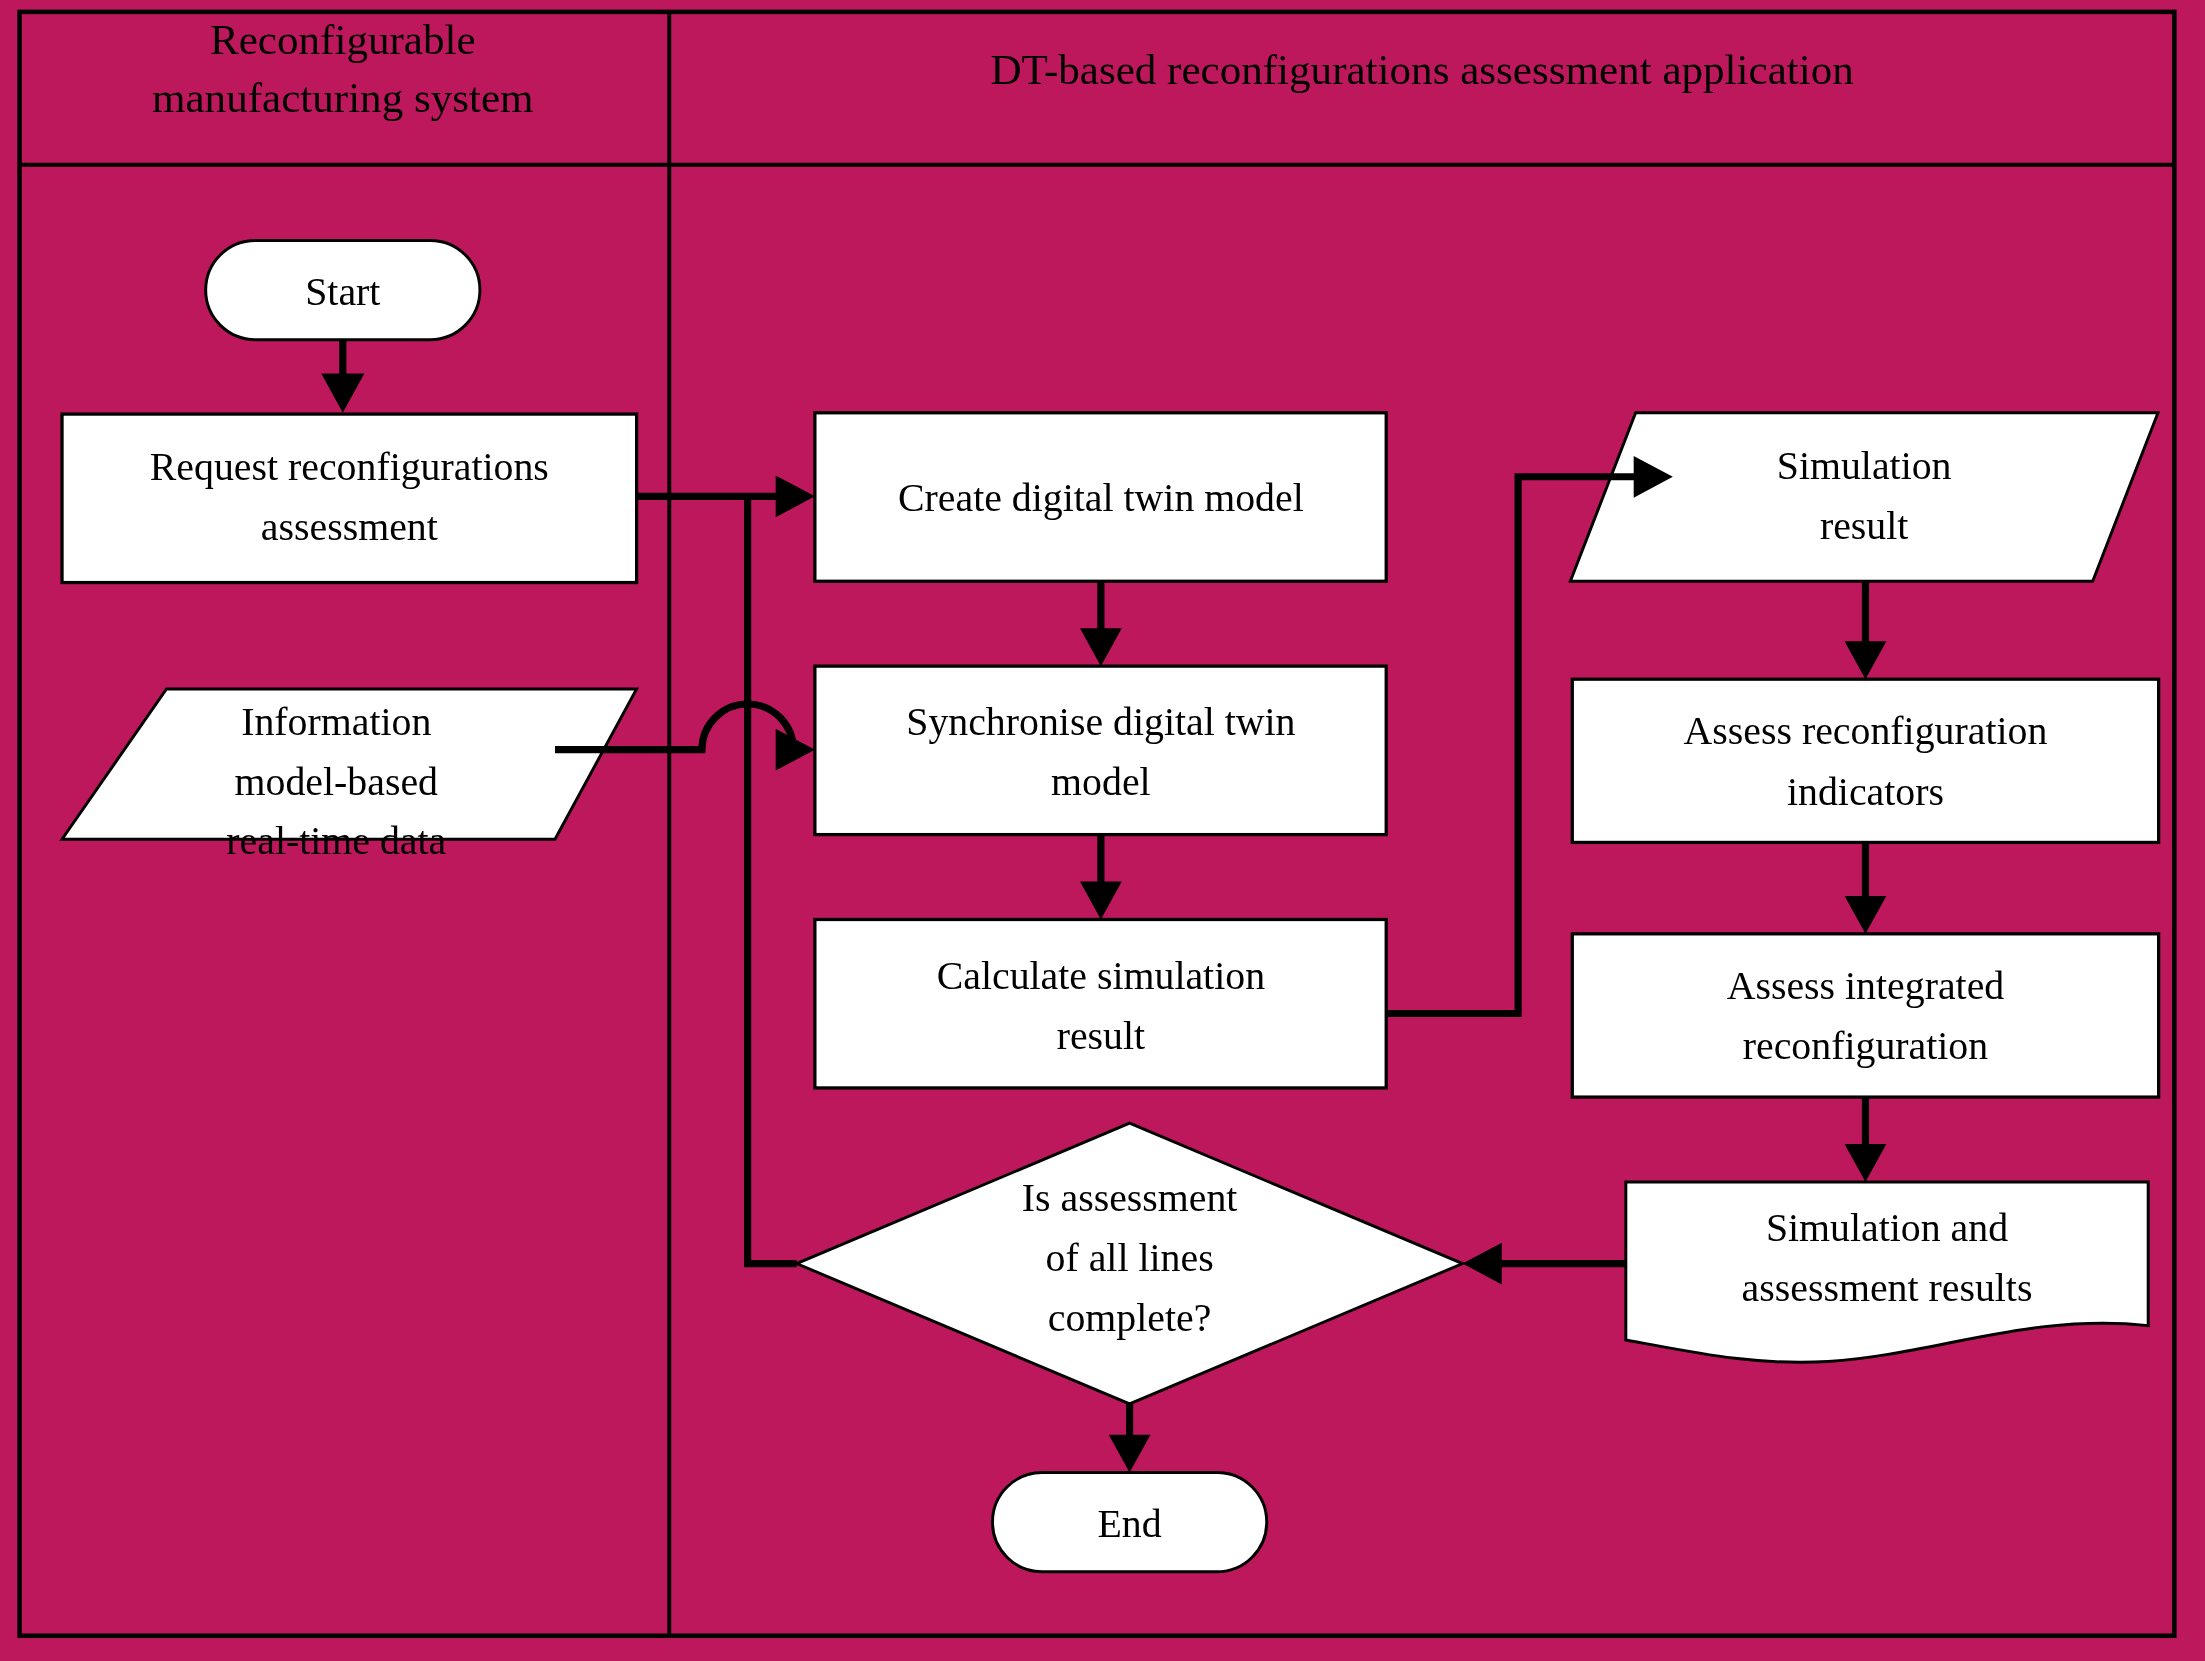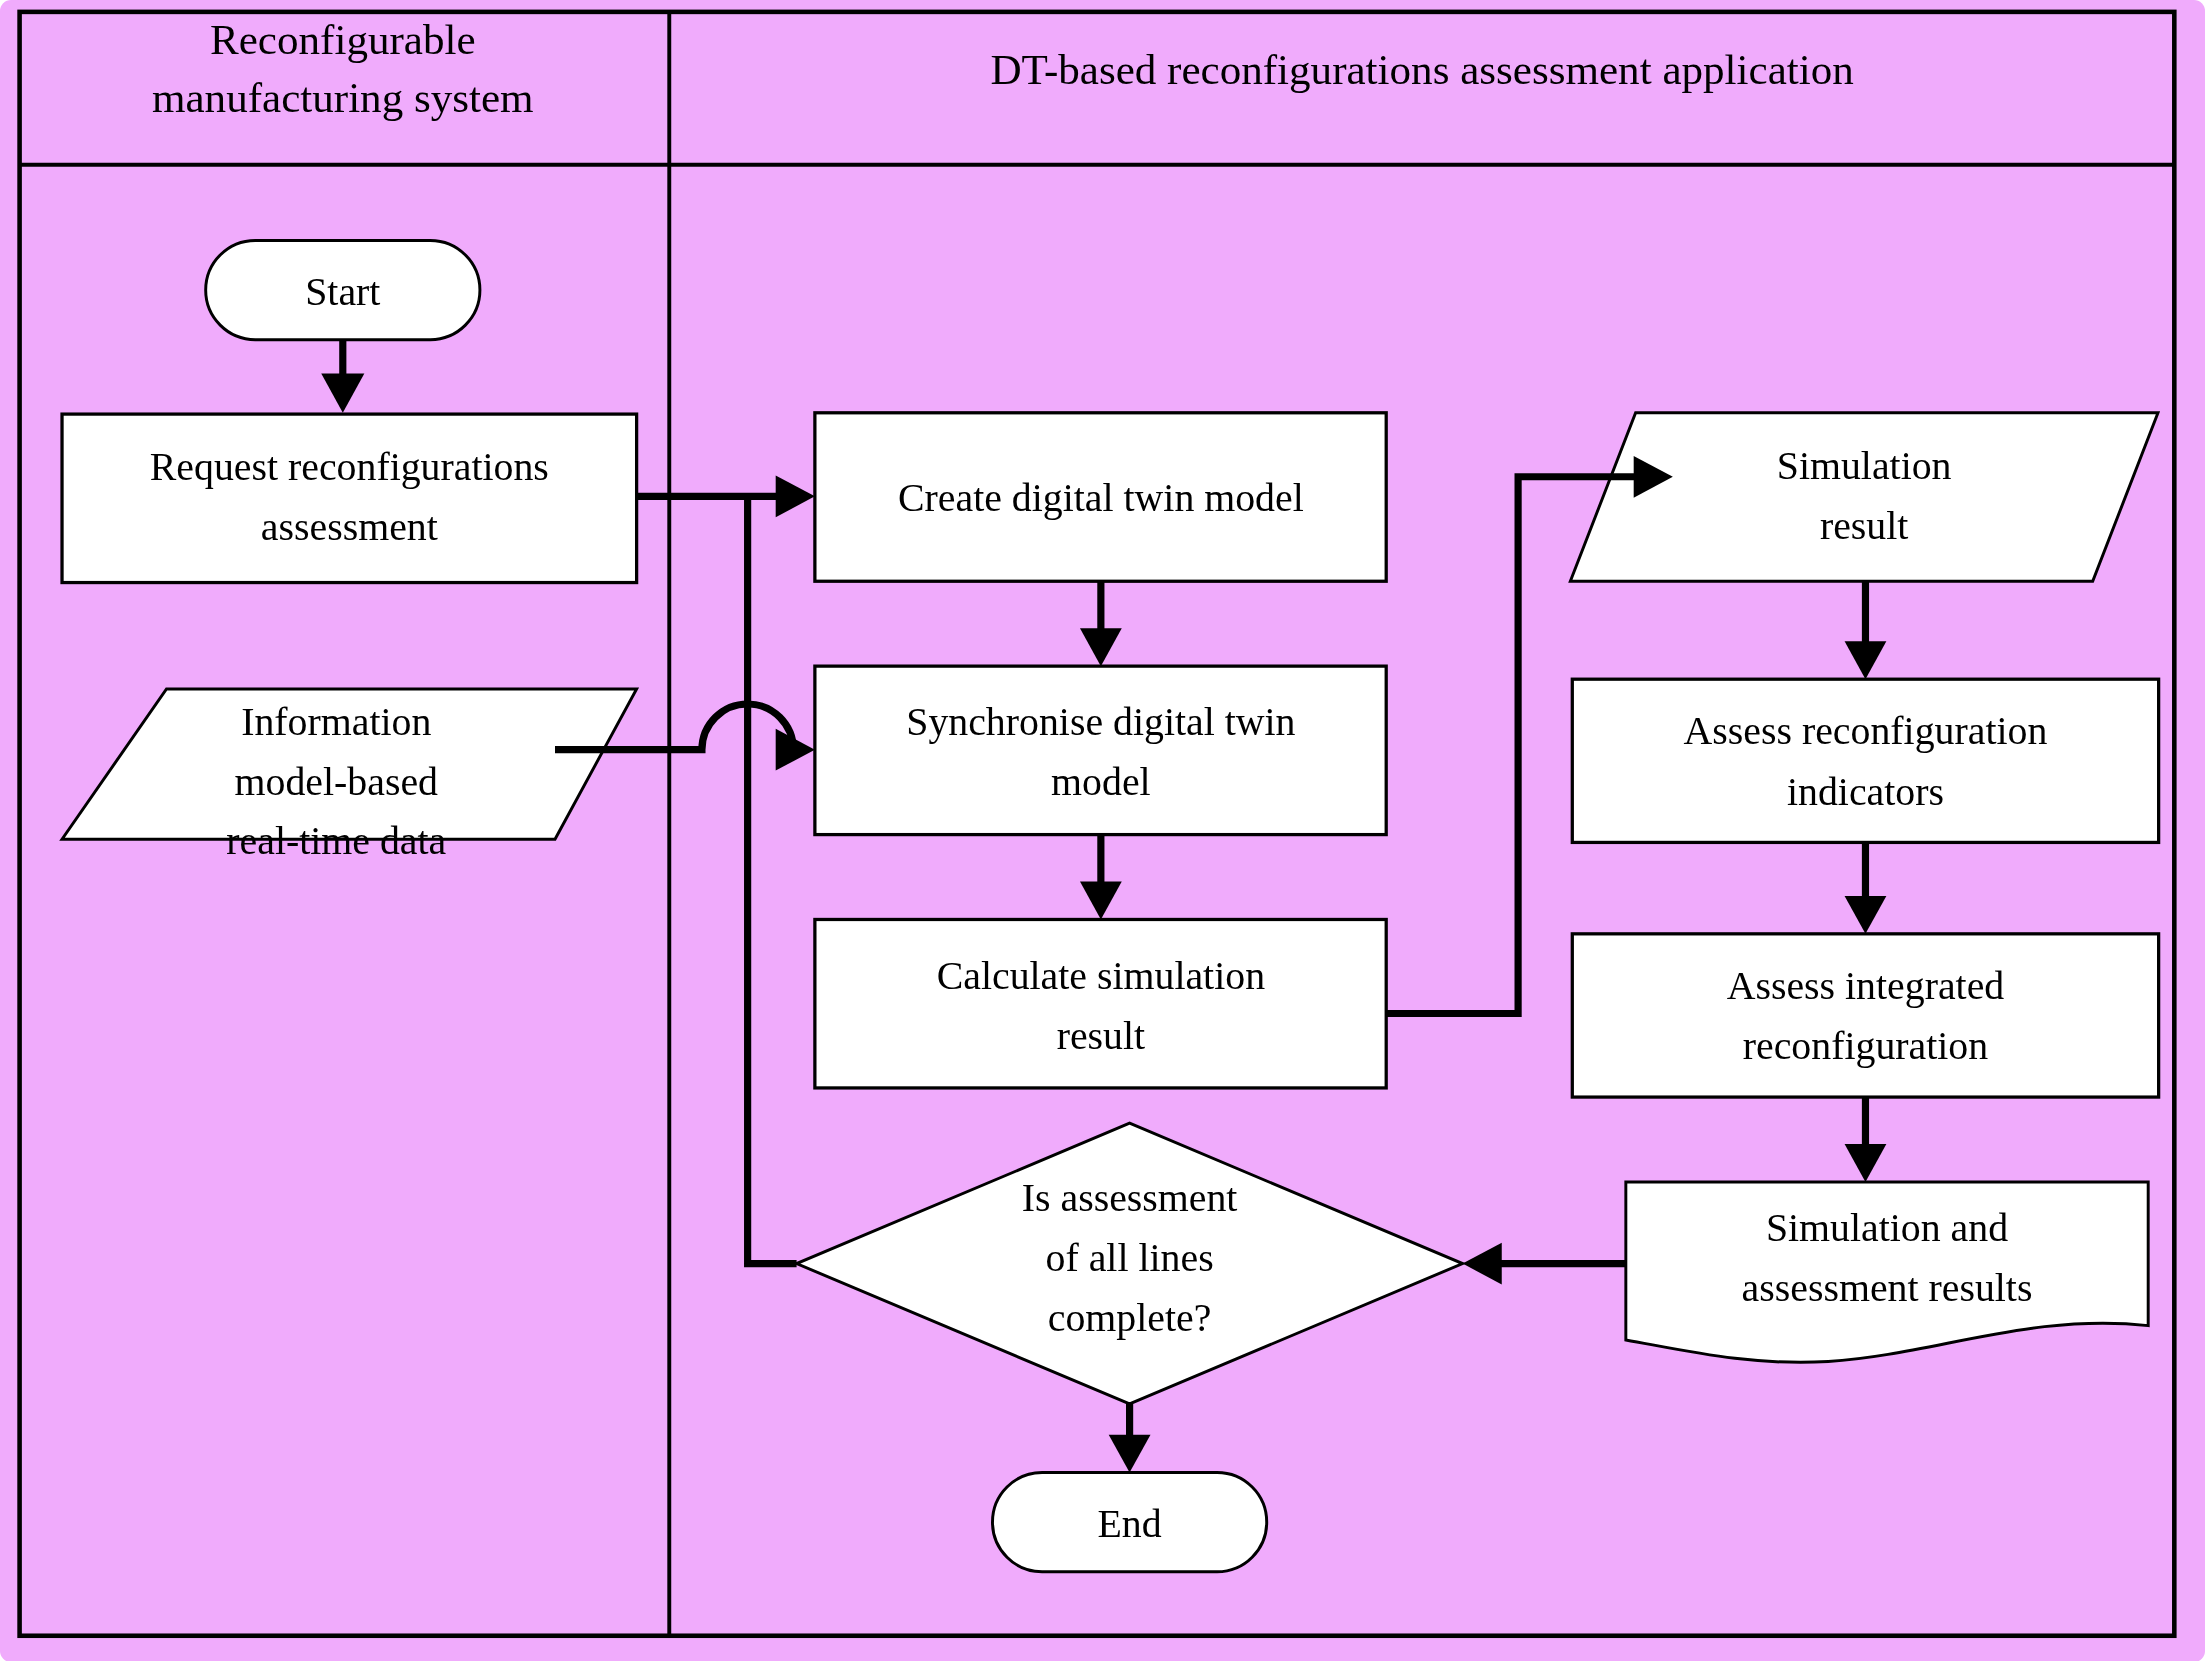--- a/index.html
+++ b/index.html
@@ -1,17 +1,17 @@
 <!DOCTYPE html>
 <html style="font-size:10.4px"><head>
 <meta charset="utf-8">
 <style>
   html,body{margin:0;padding:0;background:#ffffff;}
   body{font-family:"Liberation Serif", serif;}
-  #stage{position:relative;width:2205px;height:1662px;background:#f0abfc;overflow:hidden;border-radius:11px;}
+  #stage{position:relative;width:2205px;height:1662px;background:#be185d;overflow:hidden;}
   svg{display:block;}
   .shape-stroke{fill:#ffffff;stroke:#000000;stroke-width:5;}
   .shape-stroke-thin{fill:#ffffff;stroke:#000000;stroke-width:4.5;}
   .frame{fill:none;stroke:#000000;stroke-width:7;}
   .divider{stroke:#000000;stroke-width:6;}
   .conn{fill:none;stroke:#000000;stroke-width:11;stroke-linecap:butt;stroke-linejoin:miter;}
   .arrowhead{fill:#000000;}
   text{font-family:"Liberation Serif", serif;fill:#000000;}
   .hdr{font-size:66px;}
   .lbl{font-size:61px;}

